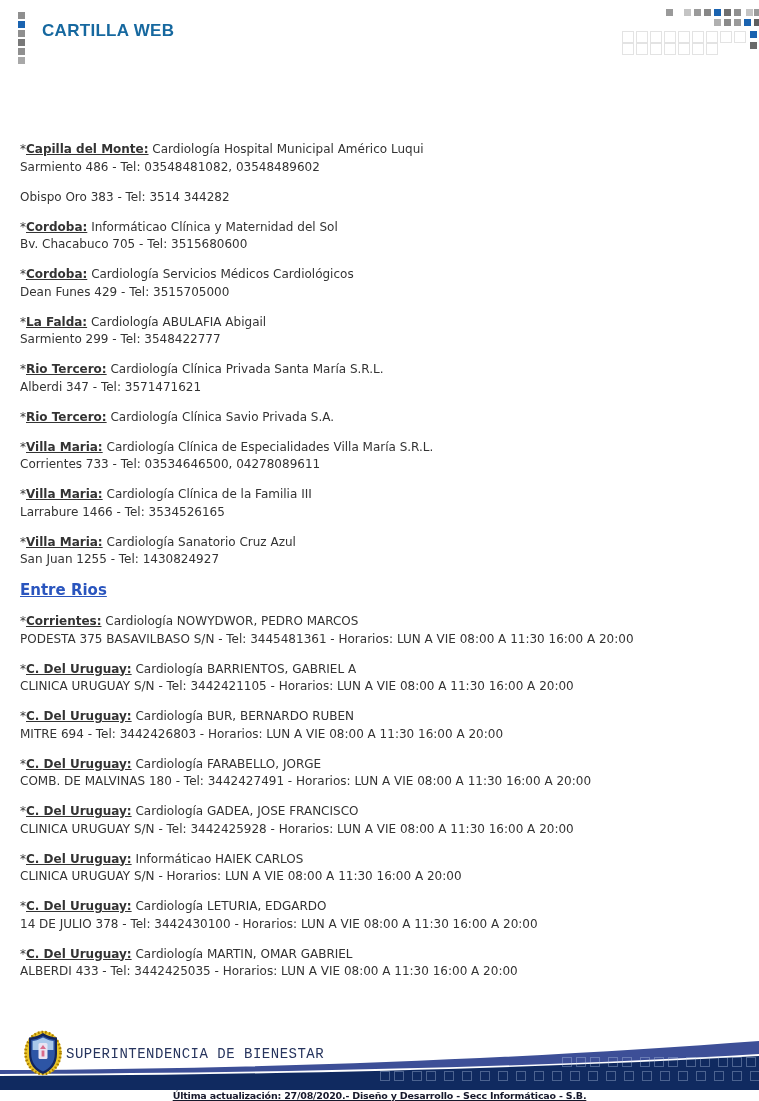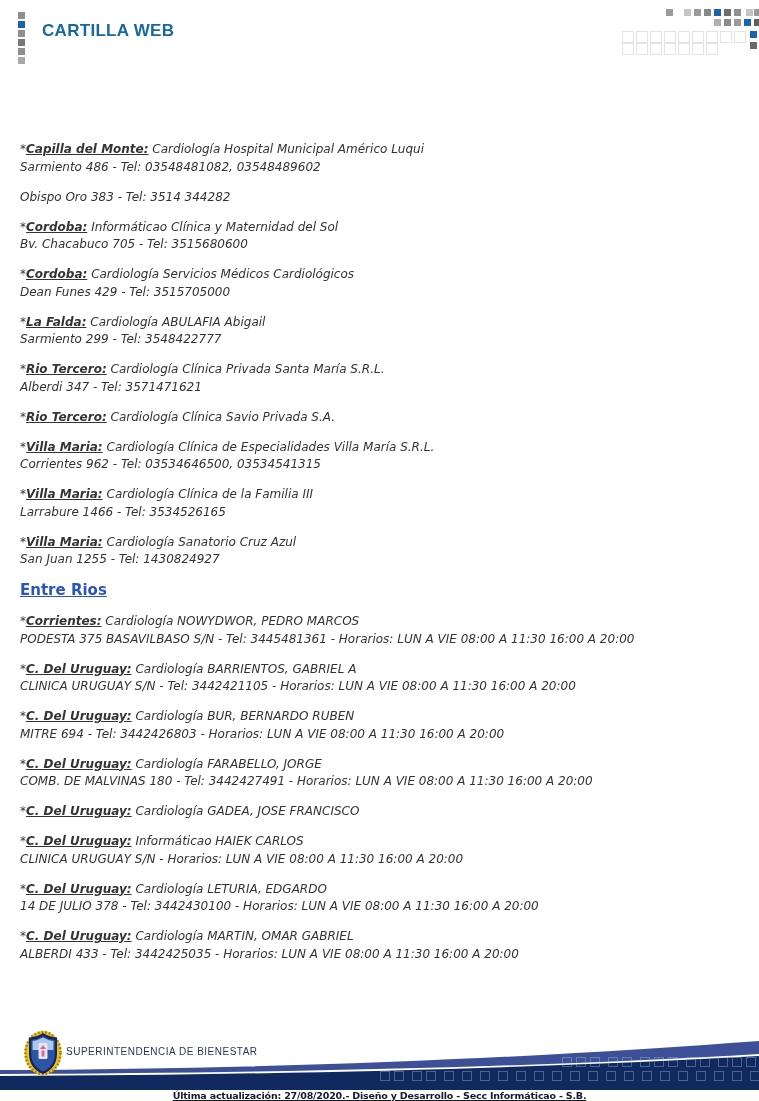--- a/index.html
+++ b/index.html
@@ -5,31 +5,31 @@
   html,body{margin:0;padding:0;background:#fff;}
   .page{position:relative;width:759px;height:1101px;background:#ffffff;overflow:hidden;
         font-family:"DejaVu Sans",sans-serif;color:#333;}
   
   .hdr-title{position:absolute;left:42px;top:21px;font-family:"Liberation Sans",sans-serif;
              font-weight:bold;font-size:17px;letter-spacing:.3px;color:#16689f;}
   .sq{position:absolute;width:7px;height:7px;}
   .sq-o{position:absolute;width:10px;height:10px;border:1px solid #e3e3e3;background:#fff;}
   
   .content{position:absolute;left:20px;top:141px;width:719px;}
-  .entry{margin:0 0 12.5px 0;font-style:italic;}
+  .entry{margin:0 0 12.5px 0;}
   .entry .ln{font-size:12px;line-height:17.5px;color:#333;}
   .entry .star{font-weight:normal;}
   .entry .city{font-weight:bold;text-decoration:underline;color:#333;}
   .section-heading{font-size:15px;font-weight:bold;text-decoration:underline;
                    color:#2a55be;line-height:19px;margin:0 0 13px 0;cursor:pointer;}
   
   .band-svg{position:absolute;left:0;top:1040px;}
   .band-sq{position:absolute;width:8px;height:8px;border:1px solid rgba(190,205,235,.35);}
-  .org-name{position:absolute;left:66px;top:1046px;font-family:Liberation Sans, sans-serif;
-            font-size:10px;letter-spacing:.5px;color:#27355e;white-space:nowrap;}
+  .org-name{position:absolute;left:66px;top:1046px;font-family:Liberation Mono, monospace;
+            font-size:14px;letter-spacing:.5px;color:#27355e;white-space:nowrap;}
   .logo{position:absolute;left:23px;top:1030px;z-index:5;}
   .legal{position:absolute;left:0;top:1090px;width:759px;text-align:center;
          font-size:9.5px;font-weight:bold;letter-spacing:-0.2px;text-decoration:underline;color:#16182b;}
 </style>
 </head>
 <body>
 
 <div class="page">
 
   <div>
@@ -107,21 +107,21 @@
     <div class="ln"><span class="star">*</span><span class="city">Rio Tercero:</span><span> </span><span class="svc">Cardiología Clínica Privada Santa María S.R.L.</span></div>
     <div class="ln">Alberdi 347 - Tel: 3571471621</div>
   </div>
 
   <div class="entry">
     <div class="ln"><span class="star">*</span><span class="city">Rio Tercero:</span><span> </span><span class="svc">Cardiología Clínica Savio Privada S.A.</span></div>
   </div>
 
   <div class="entry">
     <div class="ln"><span class="star">*</span><span class="city">Villa Maria:</span><span> </span><span class="svc">Cardiología Clínica de Especialidades Villa María S.R.L.</span></div>
-    <div class="ln">Corrientes 962 - Tel: 03534646500, 03534541315</div>
+    <div class="ln">Corrientes 733 - Tel: 03534646500, 04278089611</div>
   </div>
 
   <div class="entry">
     <div class="ln"><span class="star">*</span><span class="city">Villa Maria:</span><span> </span><span class="svc">Cardiología Clínica de la Familia III</span></div>
     <div class="ln">Larrabure 1466 - Tel: 3534526165</div>
   </div>
 
   <div class="entry">
     <div class="ln"><span class="star">*</span><span class="city">Villa Maria:</span><span> </span><span class="svc">Cardiología Sanatorio Cruz Azul</span></div>
     <div class="ln">San Juan 1255 - Tel: 1430824927</div>
@@ -142,20 +142,21 @@
     <div class="ln">MITRE 694 - Tel: 3442426803 - Horarios: LUN A VIE 08:00 A 11:30 16:00 A 20:00</div>
   </div>
 
   <div class="entry">
     <div class="ln"><span class="star">*</span><span class="city">C. Del Uruguay:</span><span> </span><span class="svc">Cardiología FARABELLO, JORGE</span></div>
     <div class="ln">COMB. DE MALVINAS 180 - Tel: 3442427491 - Horarios: LUN A VIE 08:00 A 11:30 16:00 A 20:00</div>
   </div>
 
   <div class="entry">
     <div class="ln"><span class="star">*</span><span class="city">C. Del Uruguay:</span><span> </span><span class="svc">Cardiología GADEA, JOSE FRANCISCO</span></div>
+    <div class="ln">CLINICA URUGUAY S/N - Tel: 3442425928 - Horarios: LUN A VIE 08:00 A 11:30 16:00 A 20:00</div>
   </div>
 
   <div class="entry">
     <div class="ln"><span class="star">*</span><span class="city">C. Del Uruguay:</span><span> </span><span class="svc">Informáticao HAIEK CARLOS</span></div>
     <div class="ln">CLINICA URUGUAY S/N - Horarios: LUN A VIE 08:00 A 11:30 16:00 A 20:00</div>
   </div>
 
   <div class="entry">
     <div class="ln"><span class="star">*</span><span class="city">C. Del Uruguay:</span><span> </span><span class="svc">Cardiología LETURIA, EDGARDO</span></div>
     <div class="ln">14 DE JULIO 378 - Tel: 3442430100 - Horarios: LUN A VIE 08:00 A 11:30 16:00 A 20:00</div>

